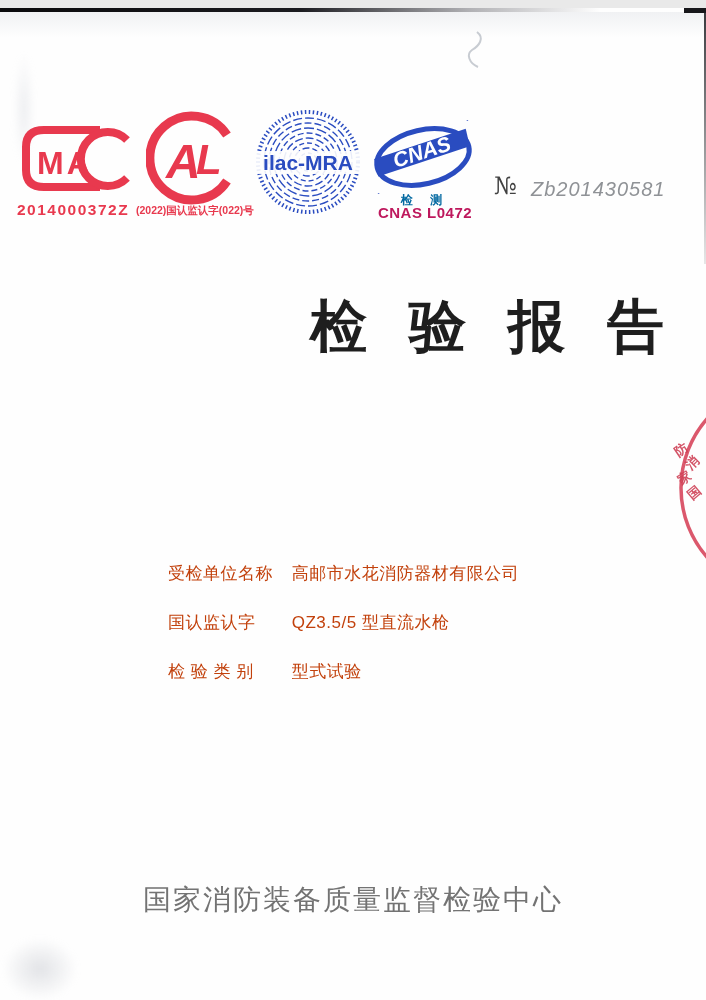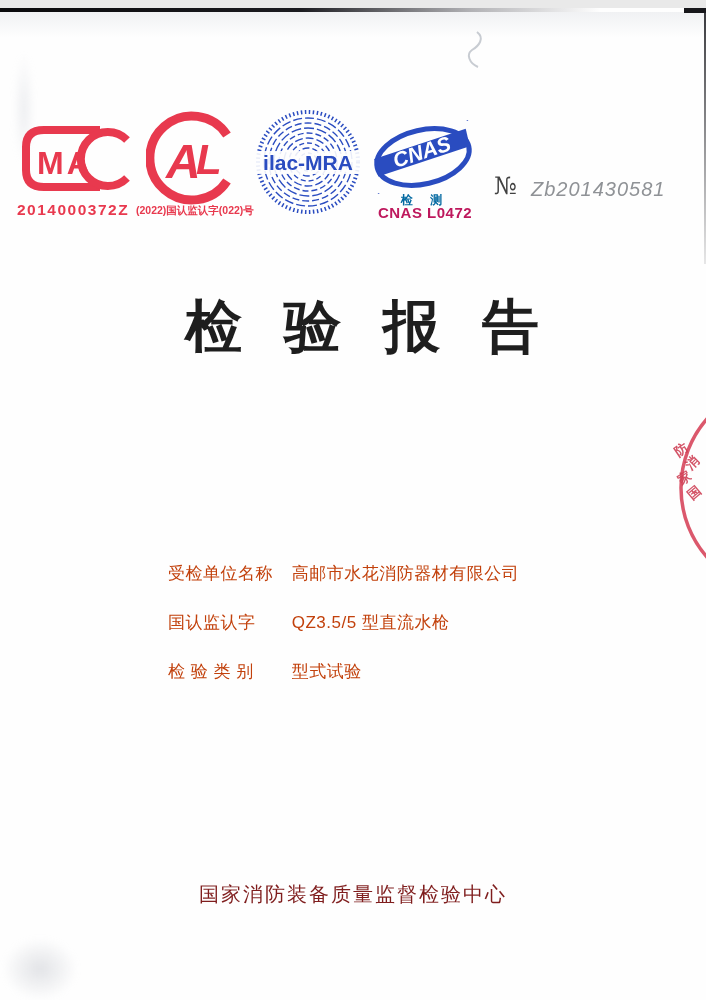--- a/index.html
+++ b/index.html
@@ -35,40 +35,40 @@
   .cnas-svg{position:absolute;left:371px;top:112px;}
   .cnas-cat{position:absolute;left:372px;top:184px;width:106px;text-align:center;
     font-size:12px;color:#0369a1;font-weight:bold;letter-spacing:7px;}
   .cnas-acc{position:absolute;left:366px;top:196px;width:118px;text-align:center;
     font-size:15px;color:#be185d;font-weight:bold;letter-spacing:.5px;}
   .no-sym{position:absolute;left:494px;top:164px;
     font-family:"DejaVu Serif","Liberation Serif",serif;font-size:24px;color:#414141;}
   .no-val{position:absolute;left:531px;top:170px;
     font-size:20px;color:#8f9296;letter-spacing:1px;font-style:italic;}
   
-  .title{position:absolute;left:0;top:281px;width:100%;text-align:center;
+  .title{position:absolute;left:0;top:281px;width:100%;text-align:right;
     font-size:57px;font-weight:900;color:#1e1e1e;
     letter-spacing:42px;padding-left:60px;box-sizing:border-box;white-space:nowrap;}
   
   .seal-svg{position:absolute;left:646px;top:398px;}
   .seal-chars{position:absolute;left:668px;top:432px;width:38px;height:74px;
     color:#cf4257;font-size:13px;font-weight:bold;filter:blur(.4px);opacity:.9;}
   .seal-chars span{position:absolute;display:block;}
   .sc0{left:20px;top:44px;transform:rotate(-40deg);}
   .sc1{left:10px;top:29px;transform:rotate(-33deg);}
   .sc2{left:18px;top:14px;transform:rotate(-45deg);}
   .sc3{left:7px;top:1px;transform:rotate(-34deg);}
   
   .fields{position:absolute;left:168px;top:554px;width:420px;}
   .frow{height:49px;font-size:17px;color:#c2410c;white-space:nowrap;}
   .flabel{display:inline-block;width:119px;letter-spacing:.5px;}
   .fvalue{letter-spacing:.5px;}
   
   .footer-org{position:absolute;left:0;top:873px;width:100%;text-align:center;
-    font-size:20px;font-weight:500;color:#7f1d1d;letter-spacing:2px;}
+    font-size:28px;font-weight:500;color:#737373;letter-spacing:2px;}
 </style>
 </head>
 <body>
 
 <div class="page">
 
   <div class="top-edge"></div>
   <div class="top-shade"></div>
   <div class="corner-dash"></div>
   <div class="right-edge"></div>

